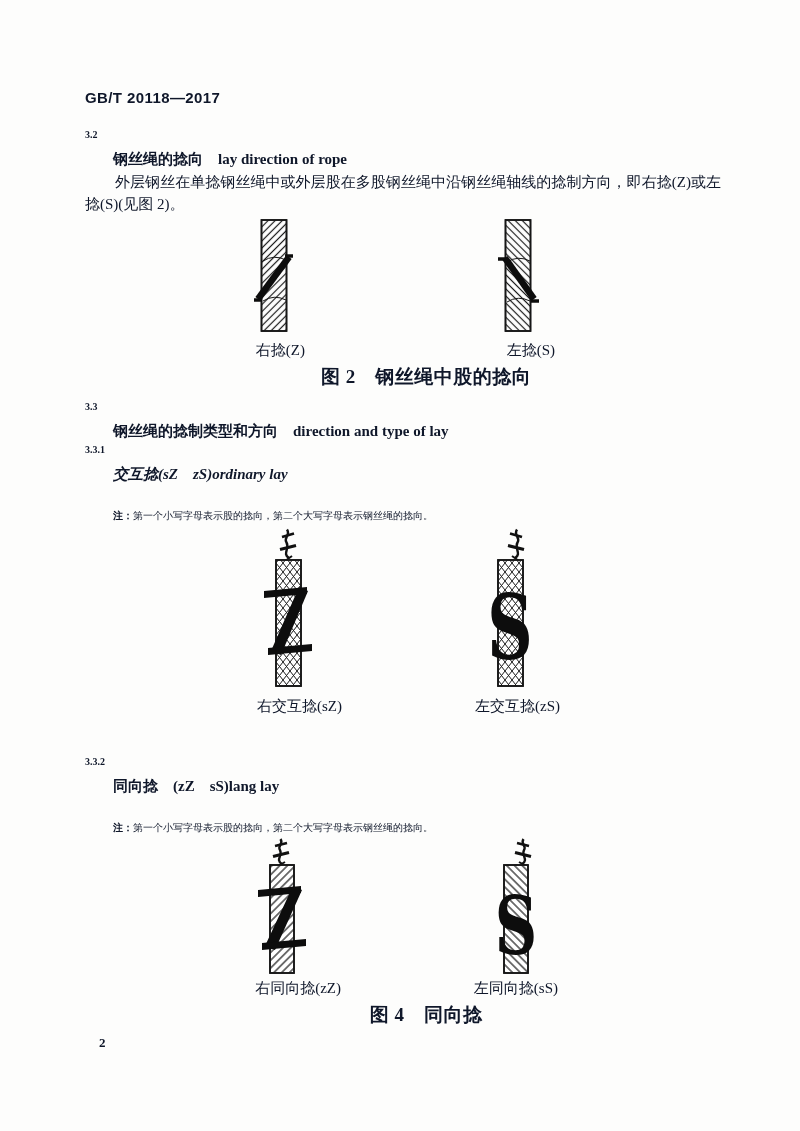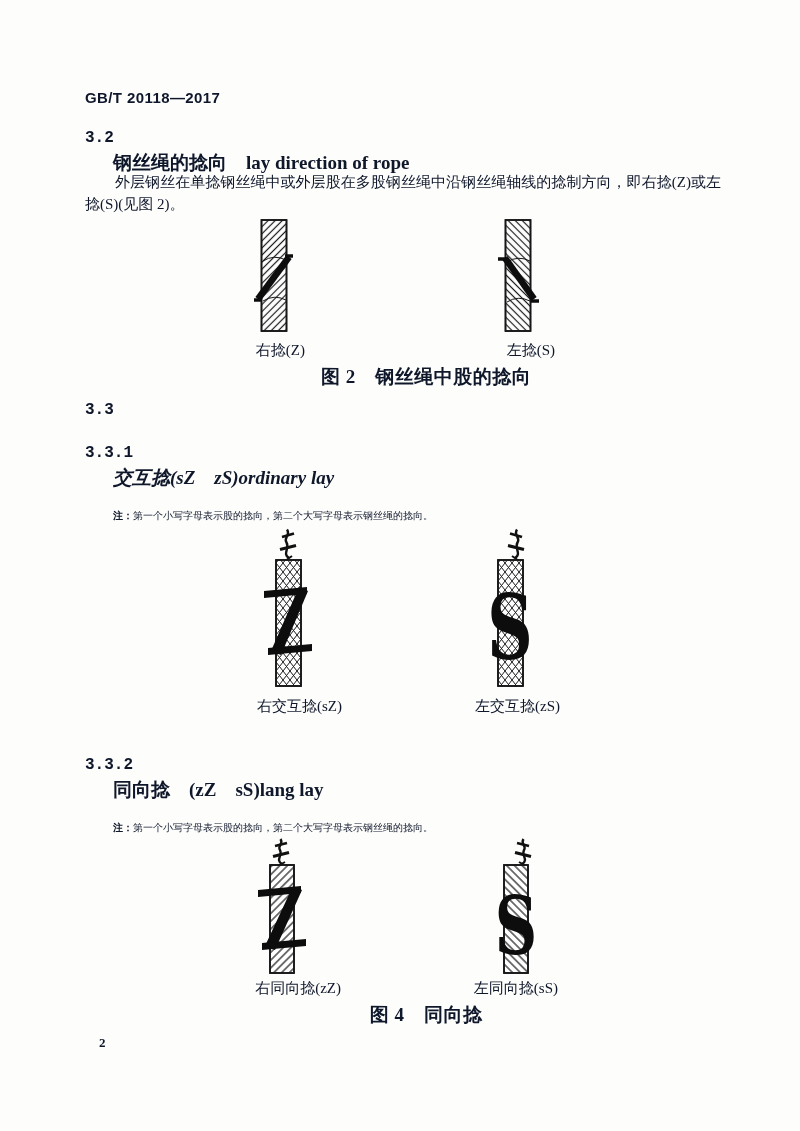--- a/index.html
+++ b/index.html
@@ -7,24 +7,24 @@
     position:relative; width:800px; height:1131px; margin:0 auto;
     background:#fdfdfc; color:#0f172a; overflow:hidden;
     font-family:"Liberation Serif", serif;
   }
   .abs { position:absolute; }
   .doc-number {
     font-family:"Liberation Sans", sans-serif;
     font-weight:700; font-size:15px; letter-spacing:0.4px;
   }
   .clause-num {
-    font-family:Liberation Mono, monospace;
-    font-weight:700; font-size:16px;
+    font-family:Liberation Serif, serif;
+    font-weight:700; font-size:10px;
   }
-  .heading { font-weight:700; font-size:19px; white-space:nowrap; }
+  .heading { font-weight:700; font-size:15px; white-space:nowrap; }
   .body-text {
     font-size:15px; line-height:22px; text-indent:2em;
     width:636px; text-align:justify;
   }
   .note-text { font-size:10px; line-height:16px; }
   .note-label { font-weight:700; }
   .fig-label { font-size:15px; text-align:right; white-space:nowrap; }
   .fig-caption {
     width:800px; left:0; text-align:center;
     font-weight:700; font-size:19px; letter-spacing:0.5px;padding-left:26px;
@@ -71,20 +71,21 @@
     <line x1="9" y1="39" x2="38" y2="80" stroke="#0d0d0d" stroke-width="6.5"></line>
     <line x1="2" y1="40" x2="10" y2="40" stroke="#0d0d0d" stroke-width="3.5"></line>
     <line x1="35" y1="82" x2="43" y2="82" stroke="#0d0d0d" stroke-width="3.5"></line>
   </svg>
 
   <div class="abs fig-label" style="left:235px; top:341px; width:70px;">右捻(Z)</div>
   <div class="abs fig-label" style="left:485px; top:341px; width:70px;">左捻(S)</div>
   <div class="abs fig-caption" style="top:364px;">图 2　钢丝绳中股的捻向</div>
 
   <div class="abs clause-num" style="left:85px; top:401px;">3.3</div>
+  <div class="abs heading" style="left:113px; top:422px;">钢丝绳的捻制类型和方向　direction and type of lay</div>
 
   <div class="abs clause-num" style="left:85px; top:444px;">3.3.1</div>
   <div class="abs heading" style="left:113px; top:465px;font-style:italic;">交互捻(sZ　zS)ordinary lay</div>
   <div class="abs note-text" style="left:113px; top:508px;">
     <span class="note-label">注：</span><span>第一个小写字母表示股的捻向，第二个大写字母表示钢丝绳的捻向。</span>
   </div>
 
   <svg class="abs" style="left:255px; top:527px;" width="72" height="162" viewBox="0 0 72 162">
     <defs>
       <pattern id="p-f3l" patternUnits="userSpaceOnUse" width="7" height="9">

